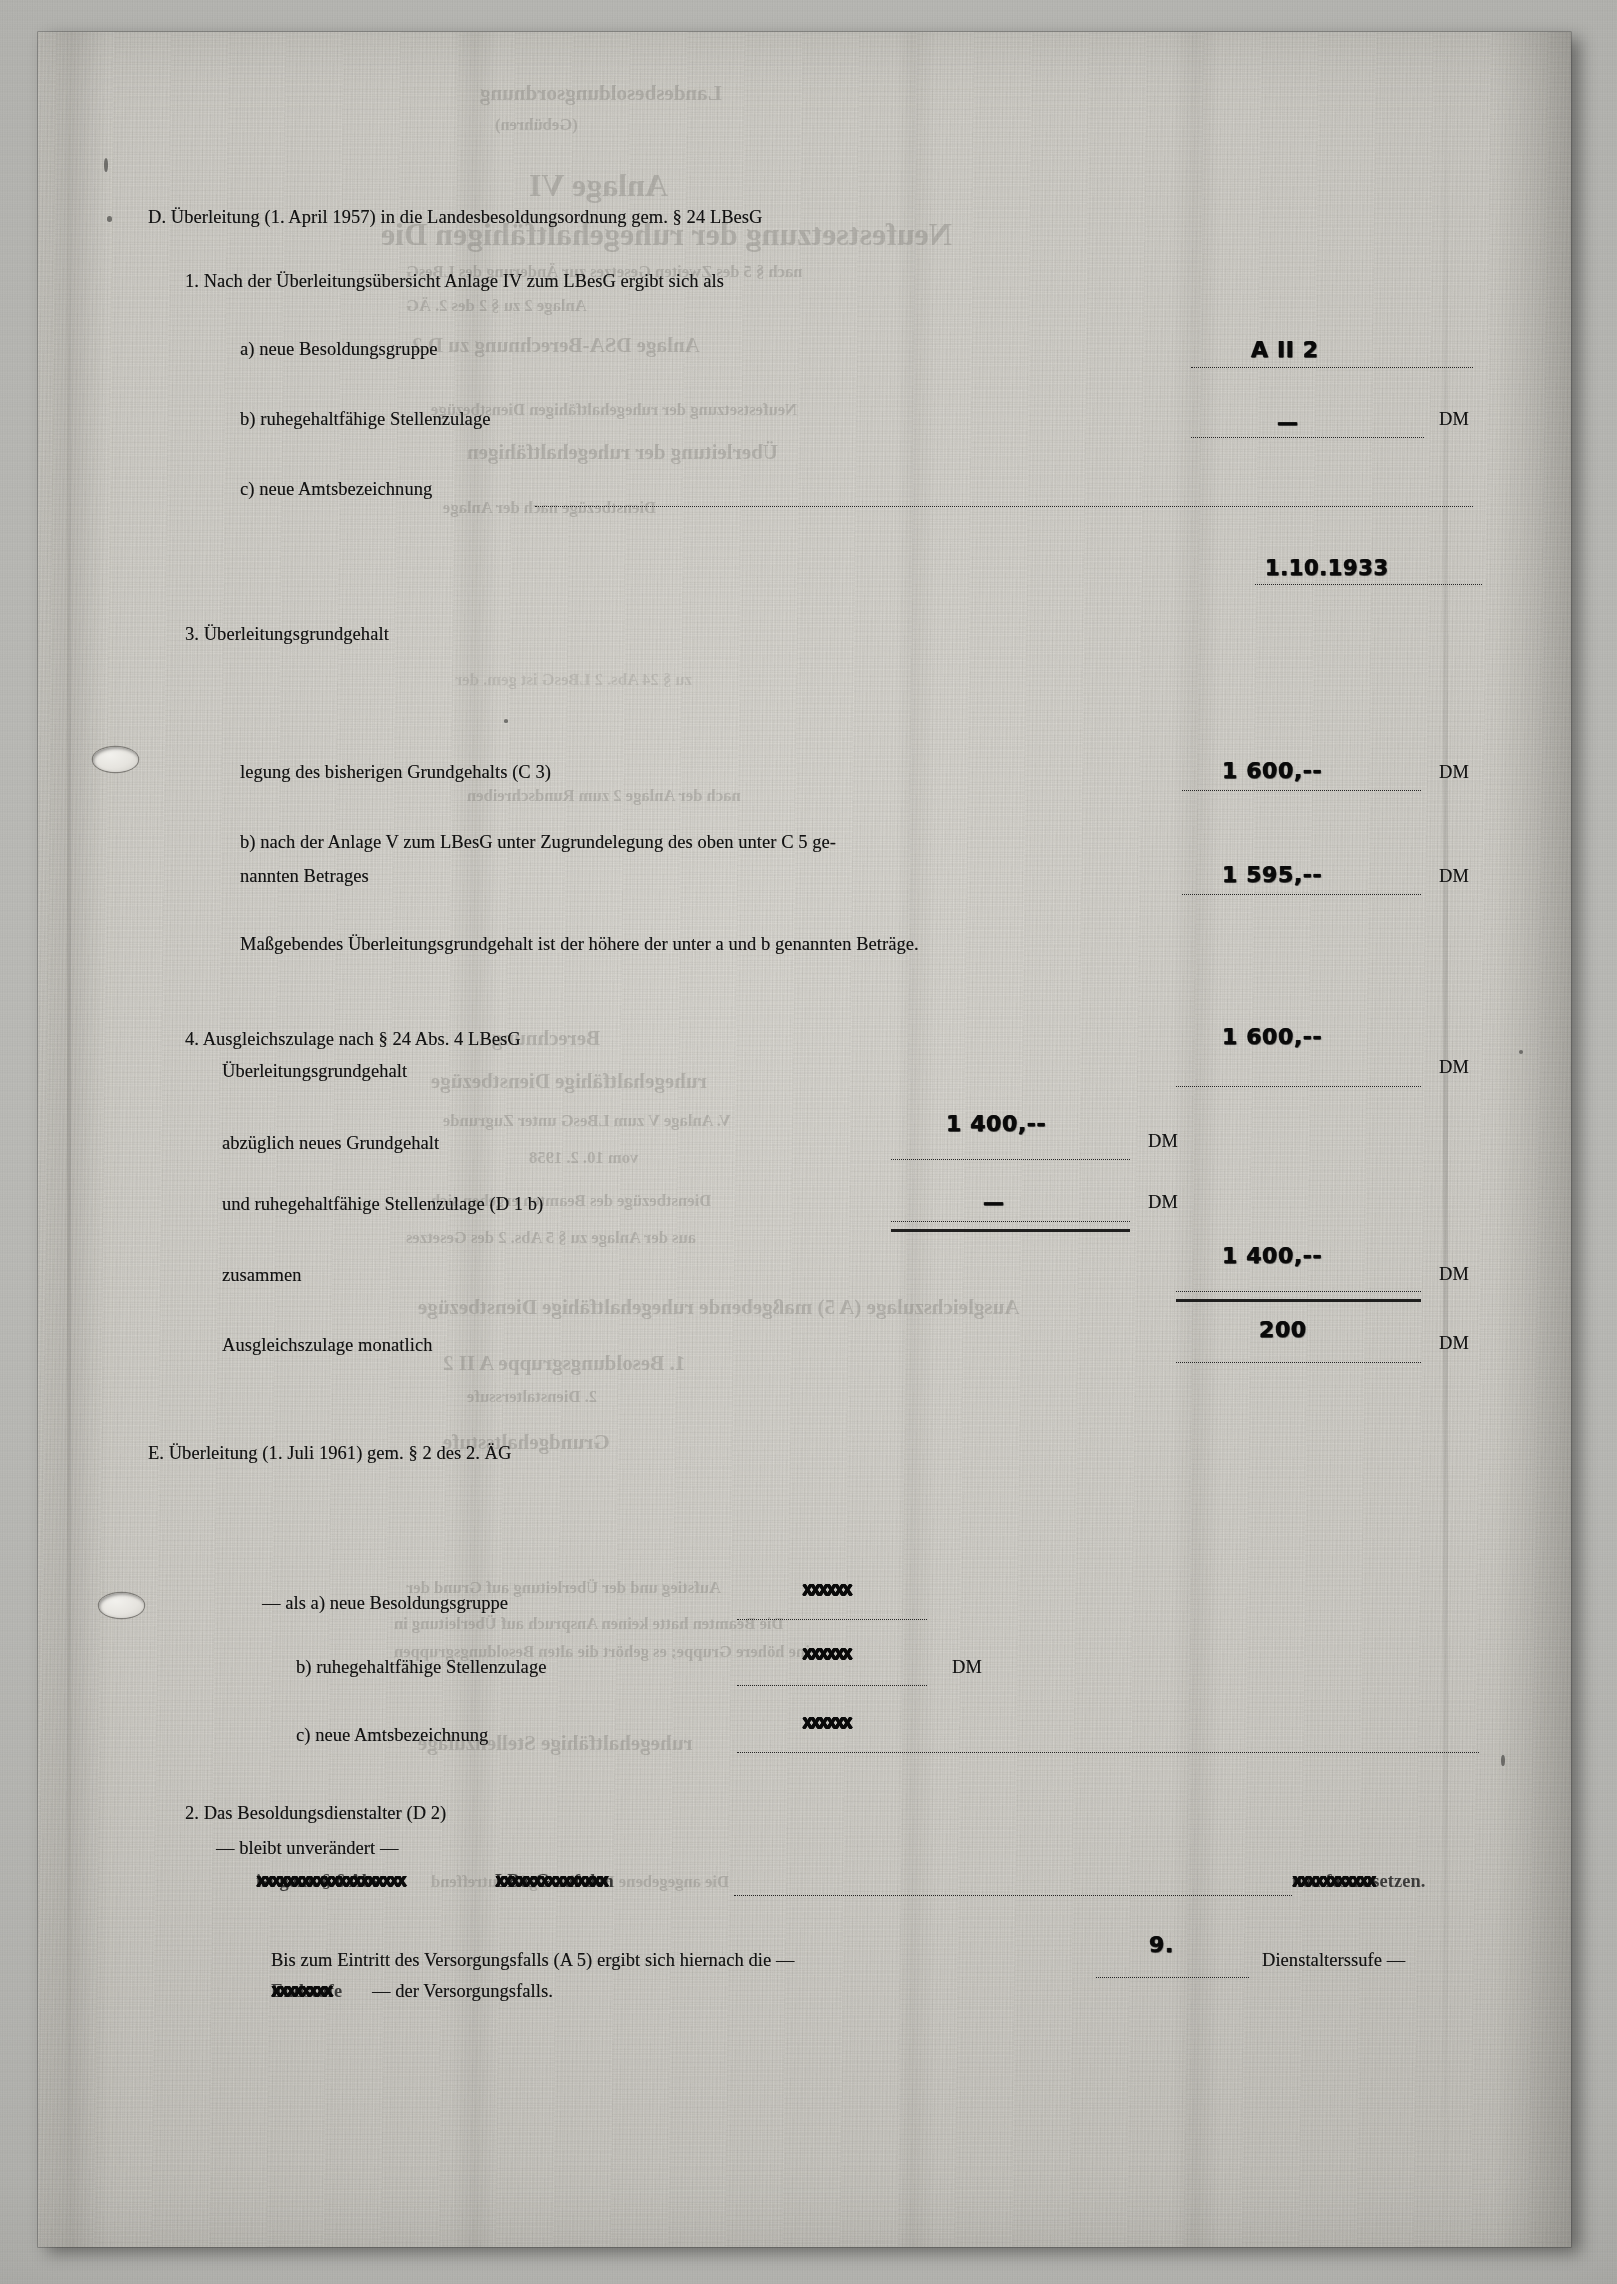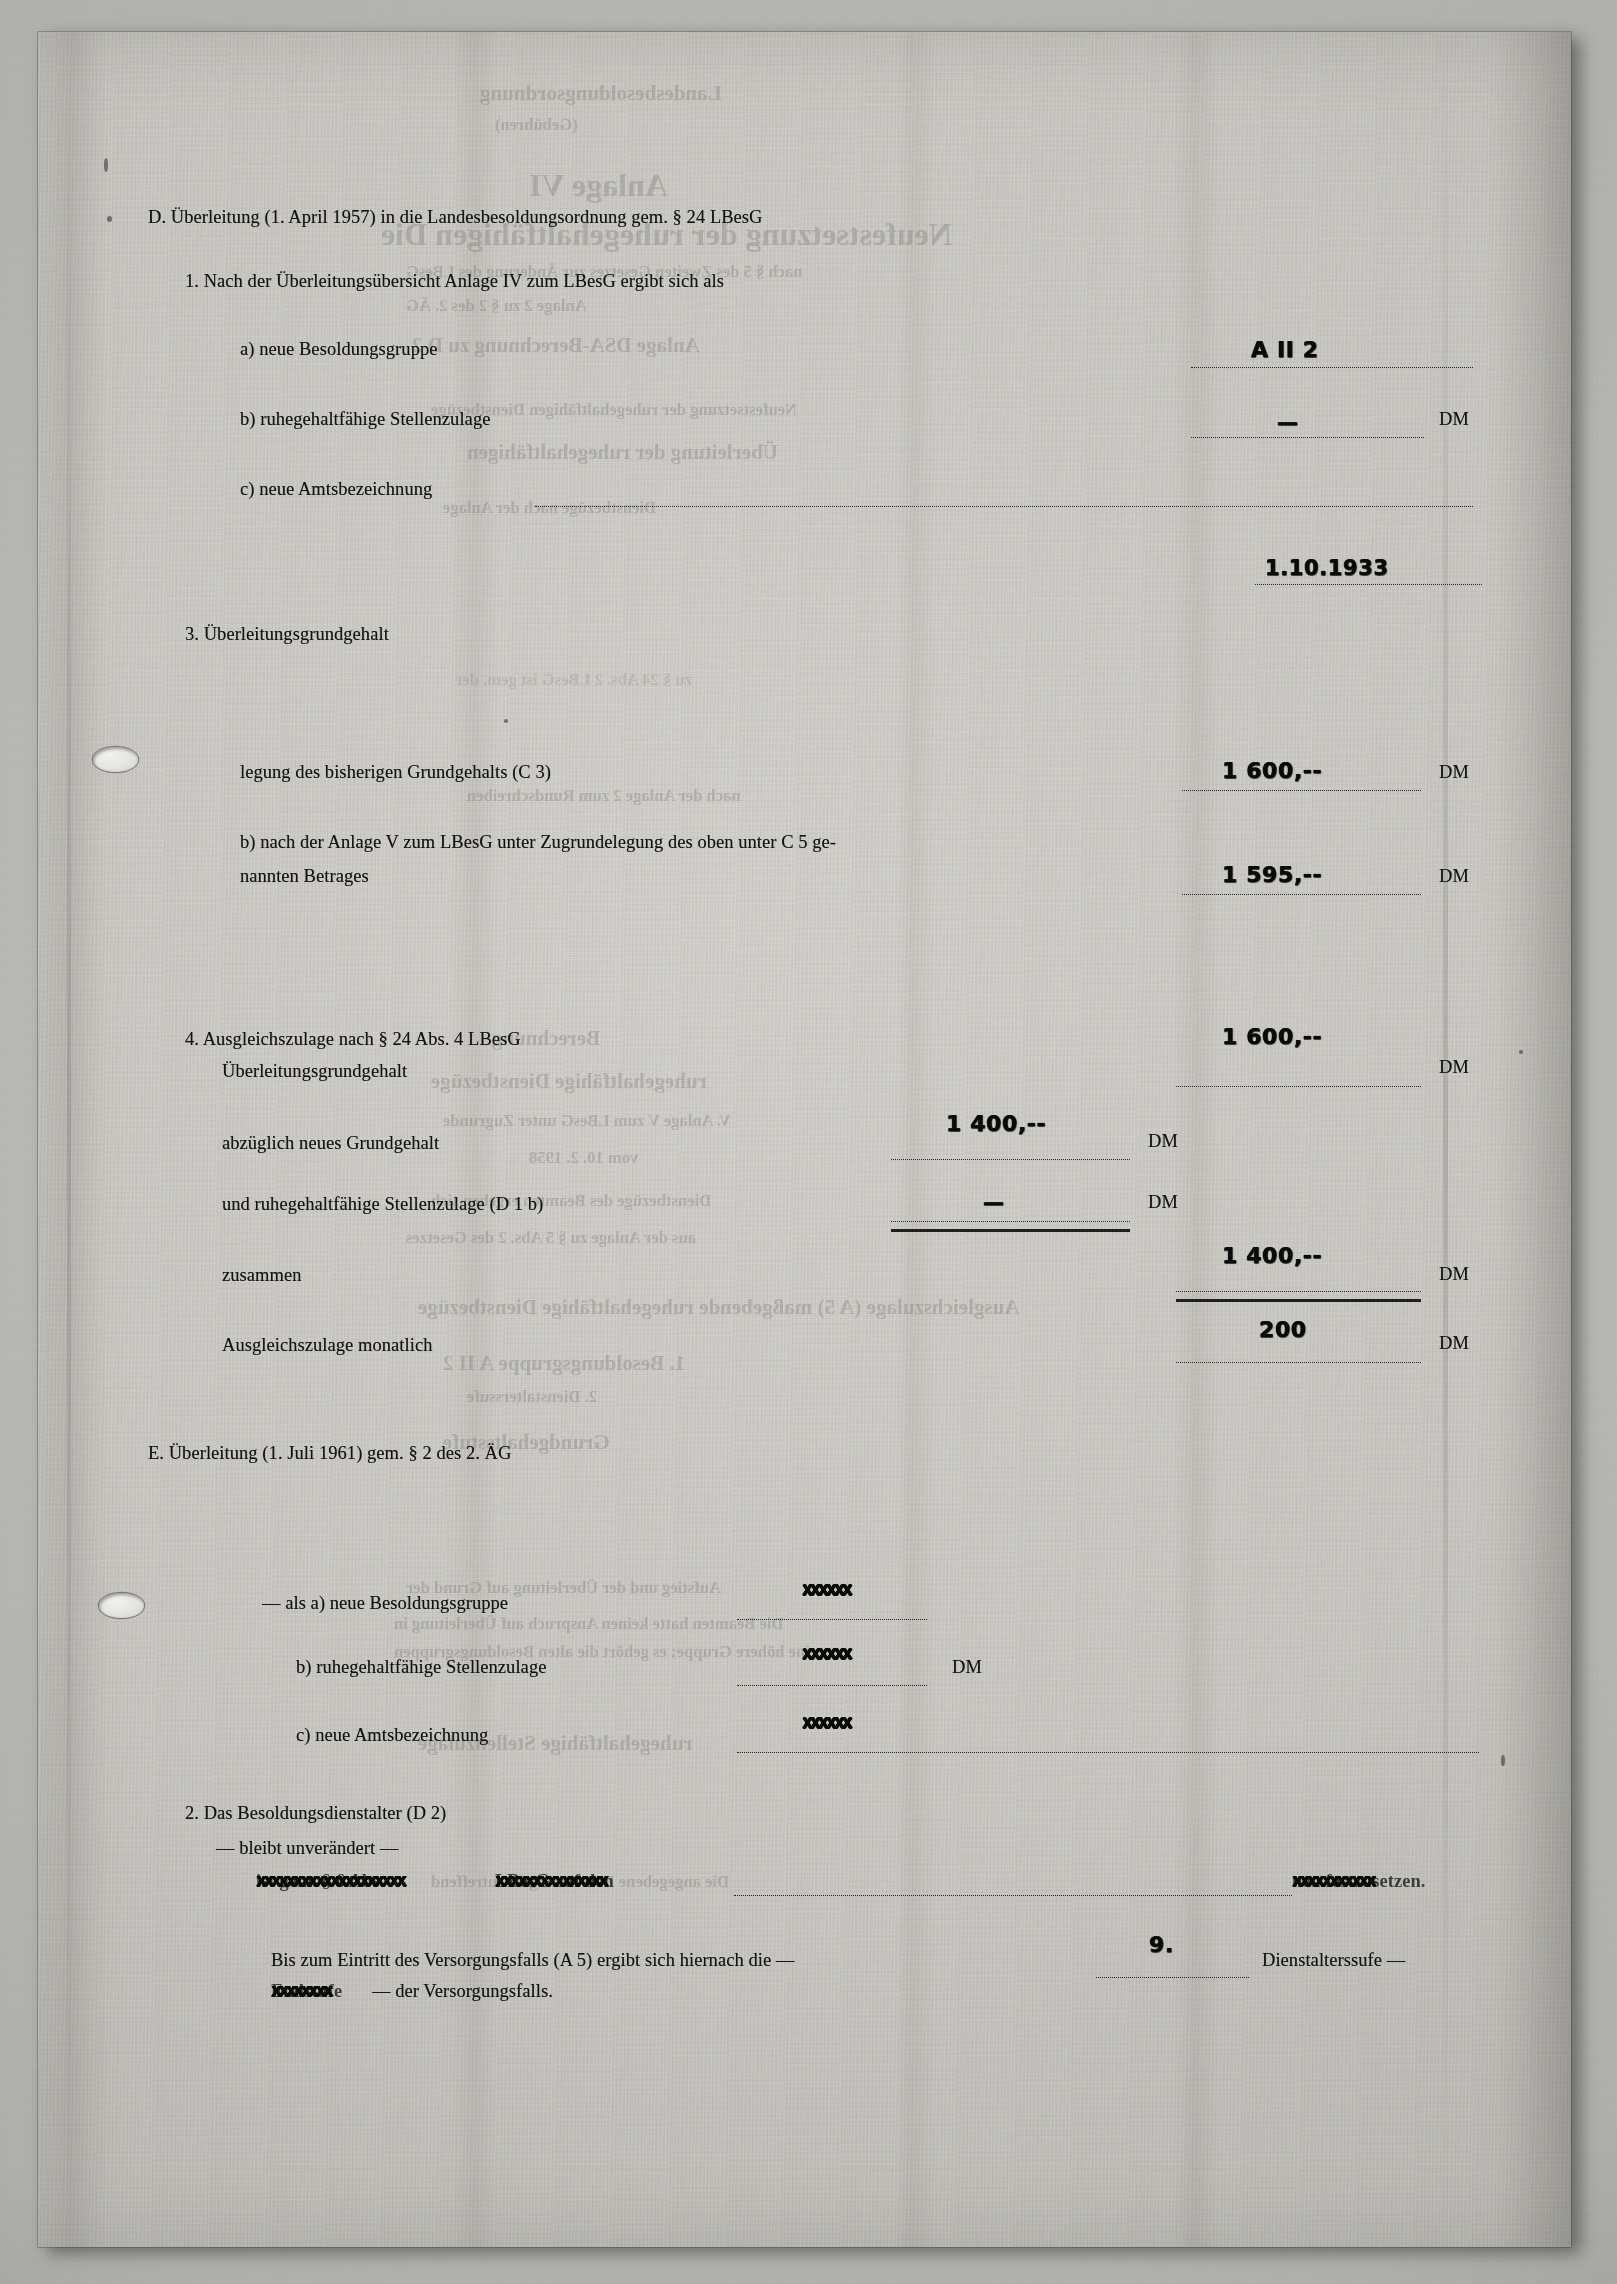--- a/index.html
+++ b/index.html
@@ -277,20 +277,21 @@
       <div class="rule" style="left:1144px; top:758px; width:239px;"></div>
       <div class="entry" style="left:1184px; top:726px;">1 600,--</div>
       <div class="ln" style="left:1401px; top:730px;">DM</div>
 
       <div class="ln" style="left:202px; top:800px;">b) nach der Anlage V zum LBesG  unter Zugrundelegung des oben unter C 5 ge-</div>
       <div class="ln" style="left:202px; top:834px;">nannten Betrages</div>
       <div class="rule" style="left:1144px; top:862px; width:239px;"></div>
       <div class="entry" style="left:1184px; top:830px;">1 595,--</div>
       <div class="ln" style="left:1401px; top:834px;">DM</div>
 
+      <div class="ln" style="left:202px; top:902px;">Maßgebendes Überleitungsgrundgehalt ist der höhere der unter a und b genannten Beträge.</div>
 
       <div class="ln" style="left:147px; top:997px;">
         <span>4.</span>
         <span>Ausgleichszulage nach § 24 Abs. 4 LBesG</span>
       </div>
 
       <div class="ln" style="left:184px; top:1029px;">Überleitungsgrundgehalt</div>
       <div class="rule" style="left:1138px; top:1054px; width:245px;"></div>
       <div class="entry" style="left:1184px; top:992px;">1 600,--</div>
       <div class="ln" style="left:1401px; top:1025px;">DM</div>

